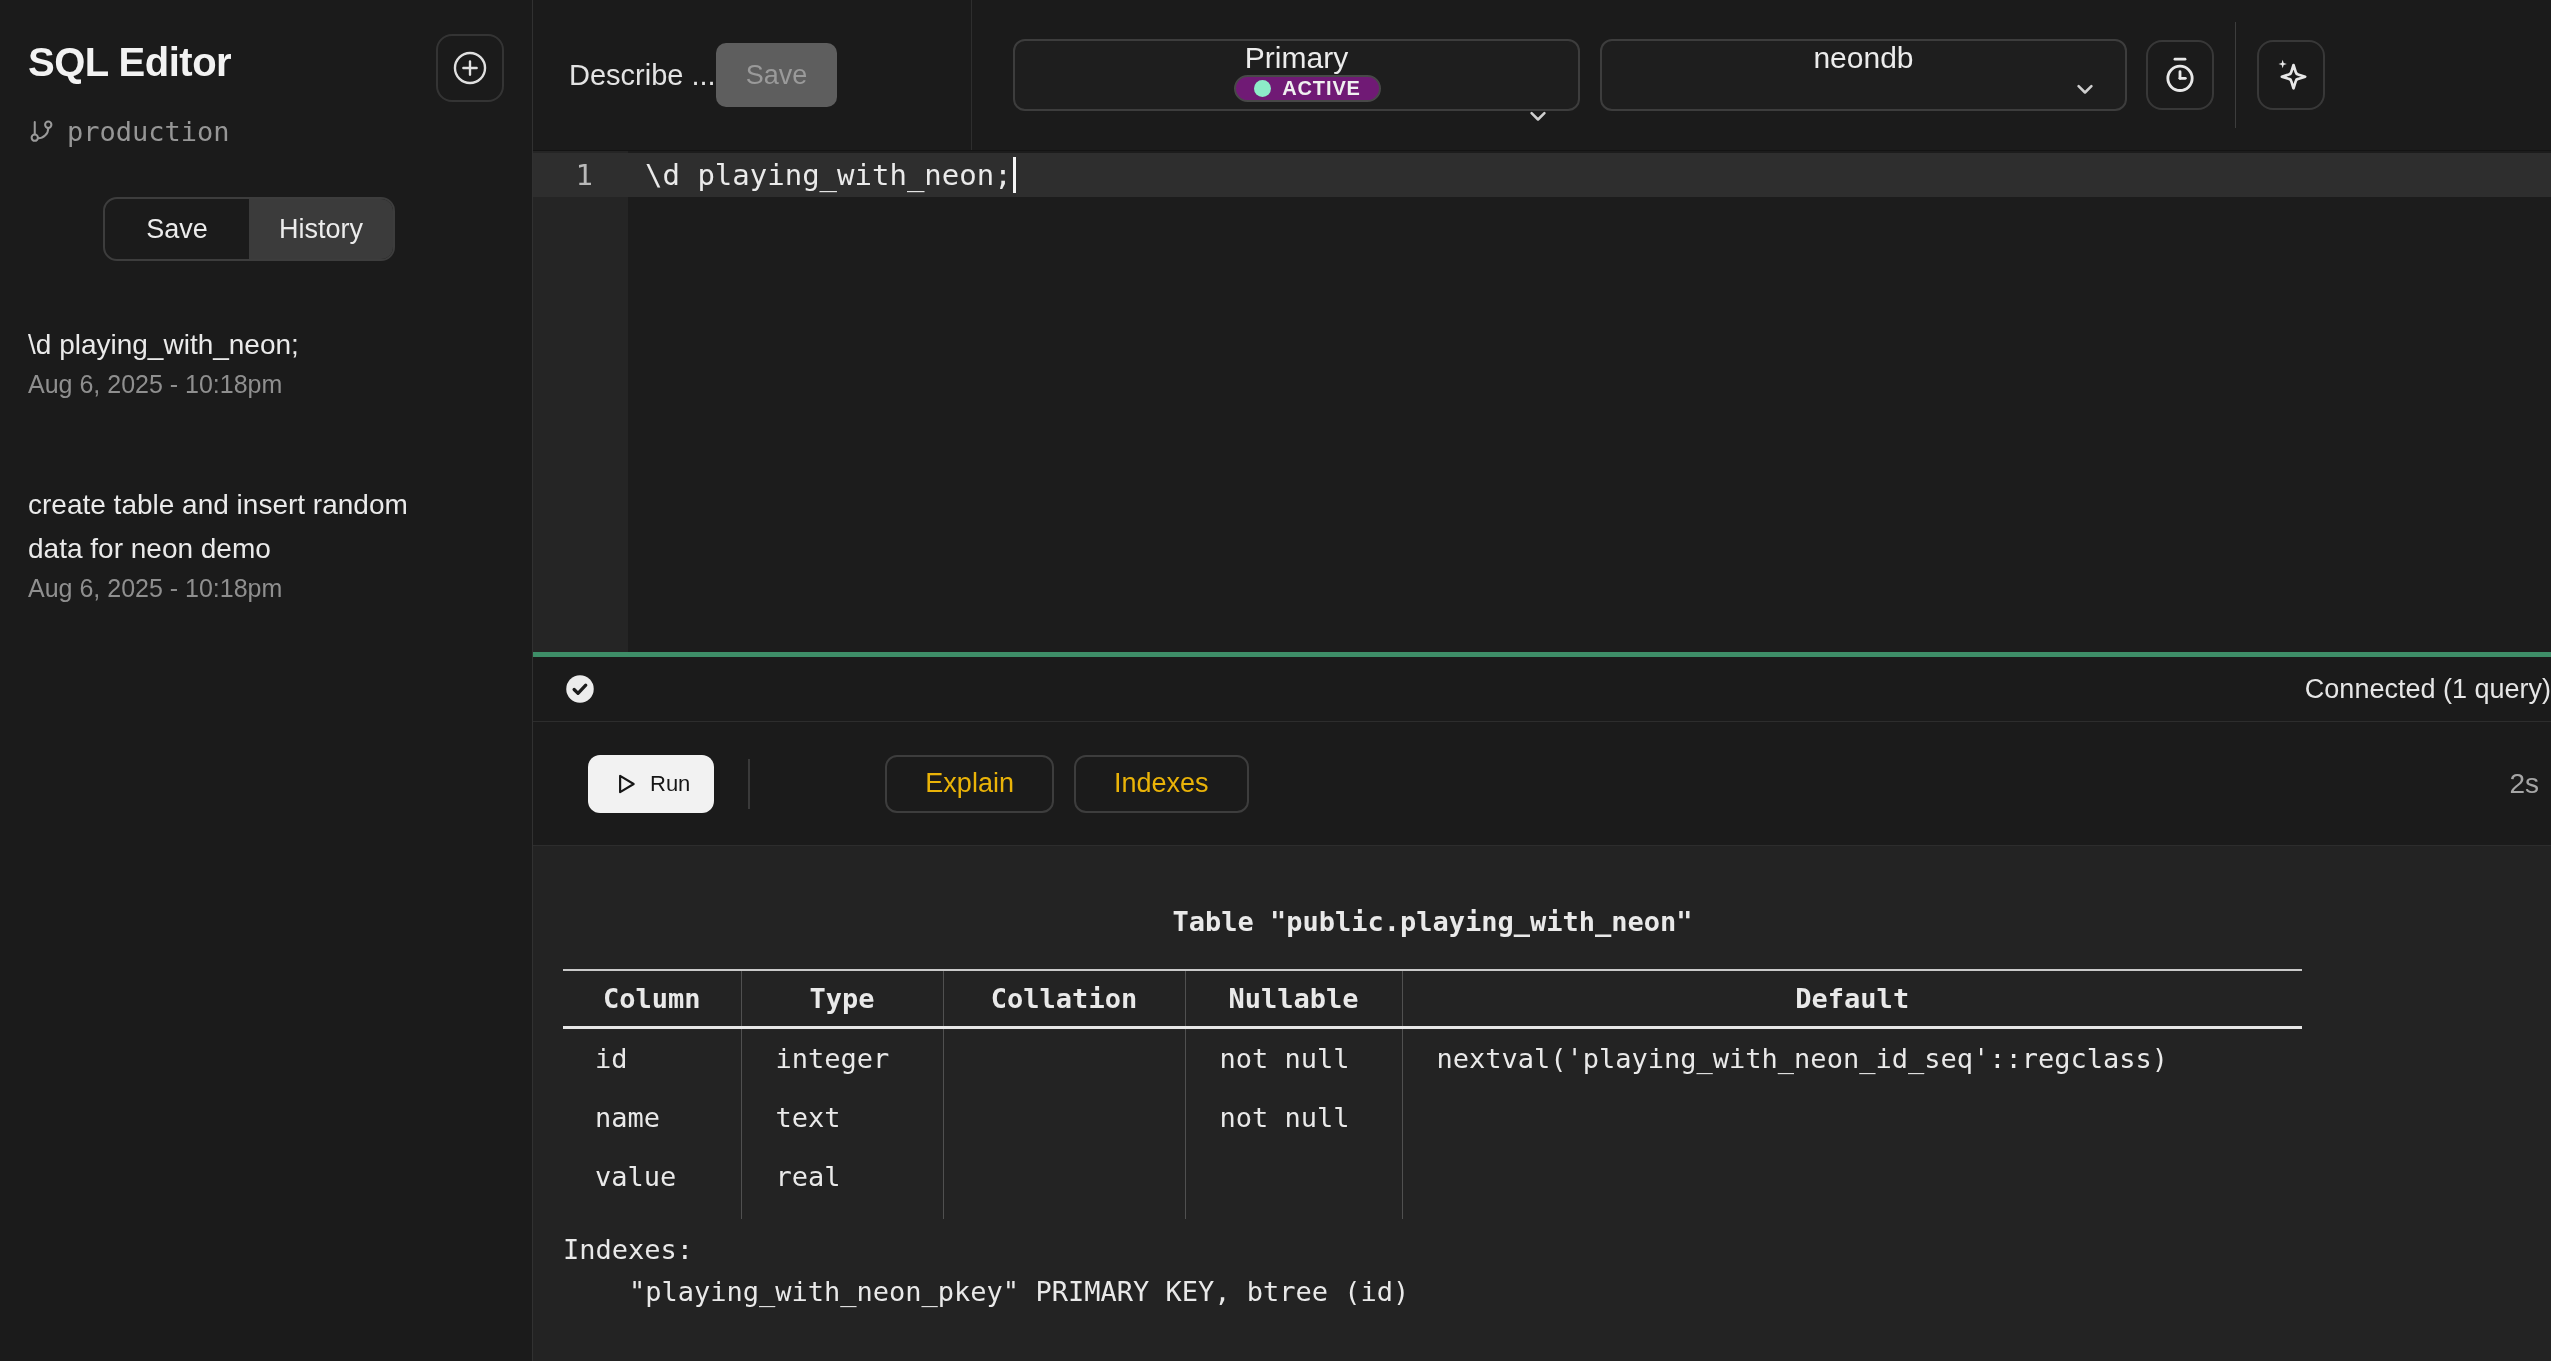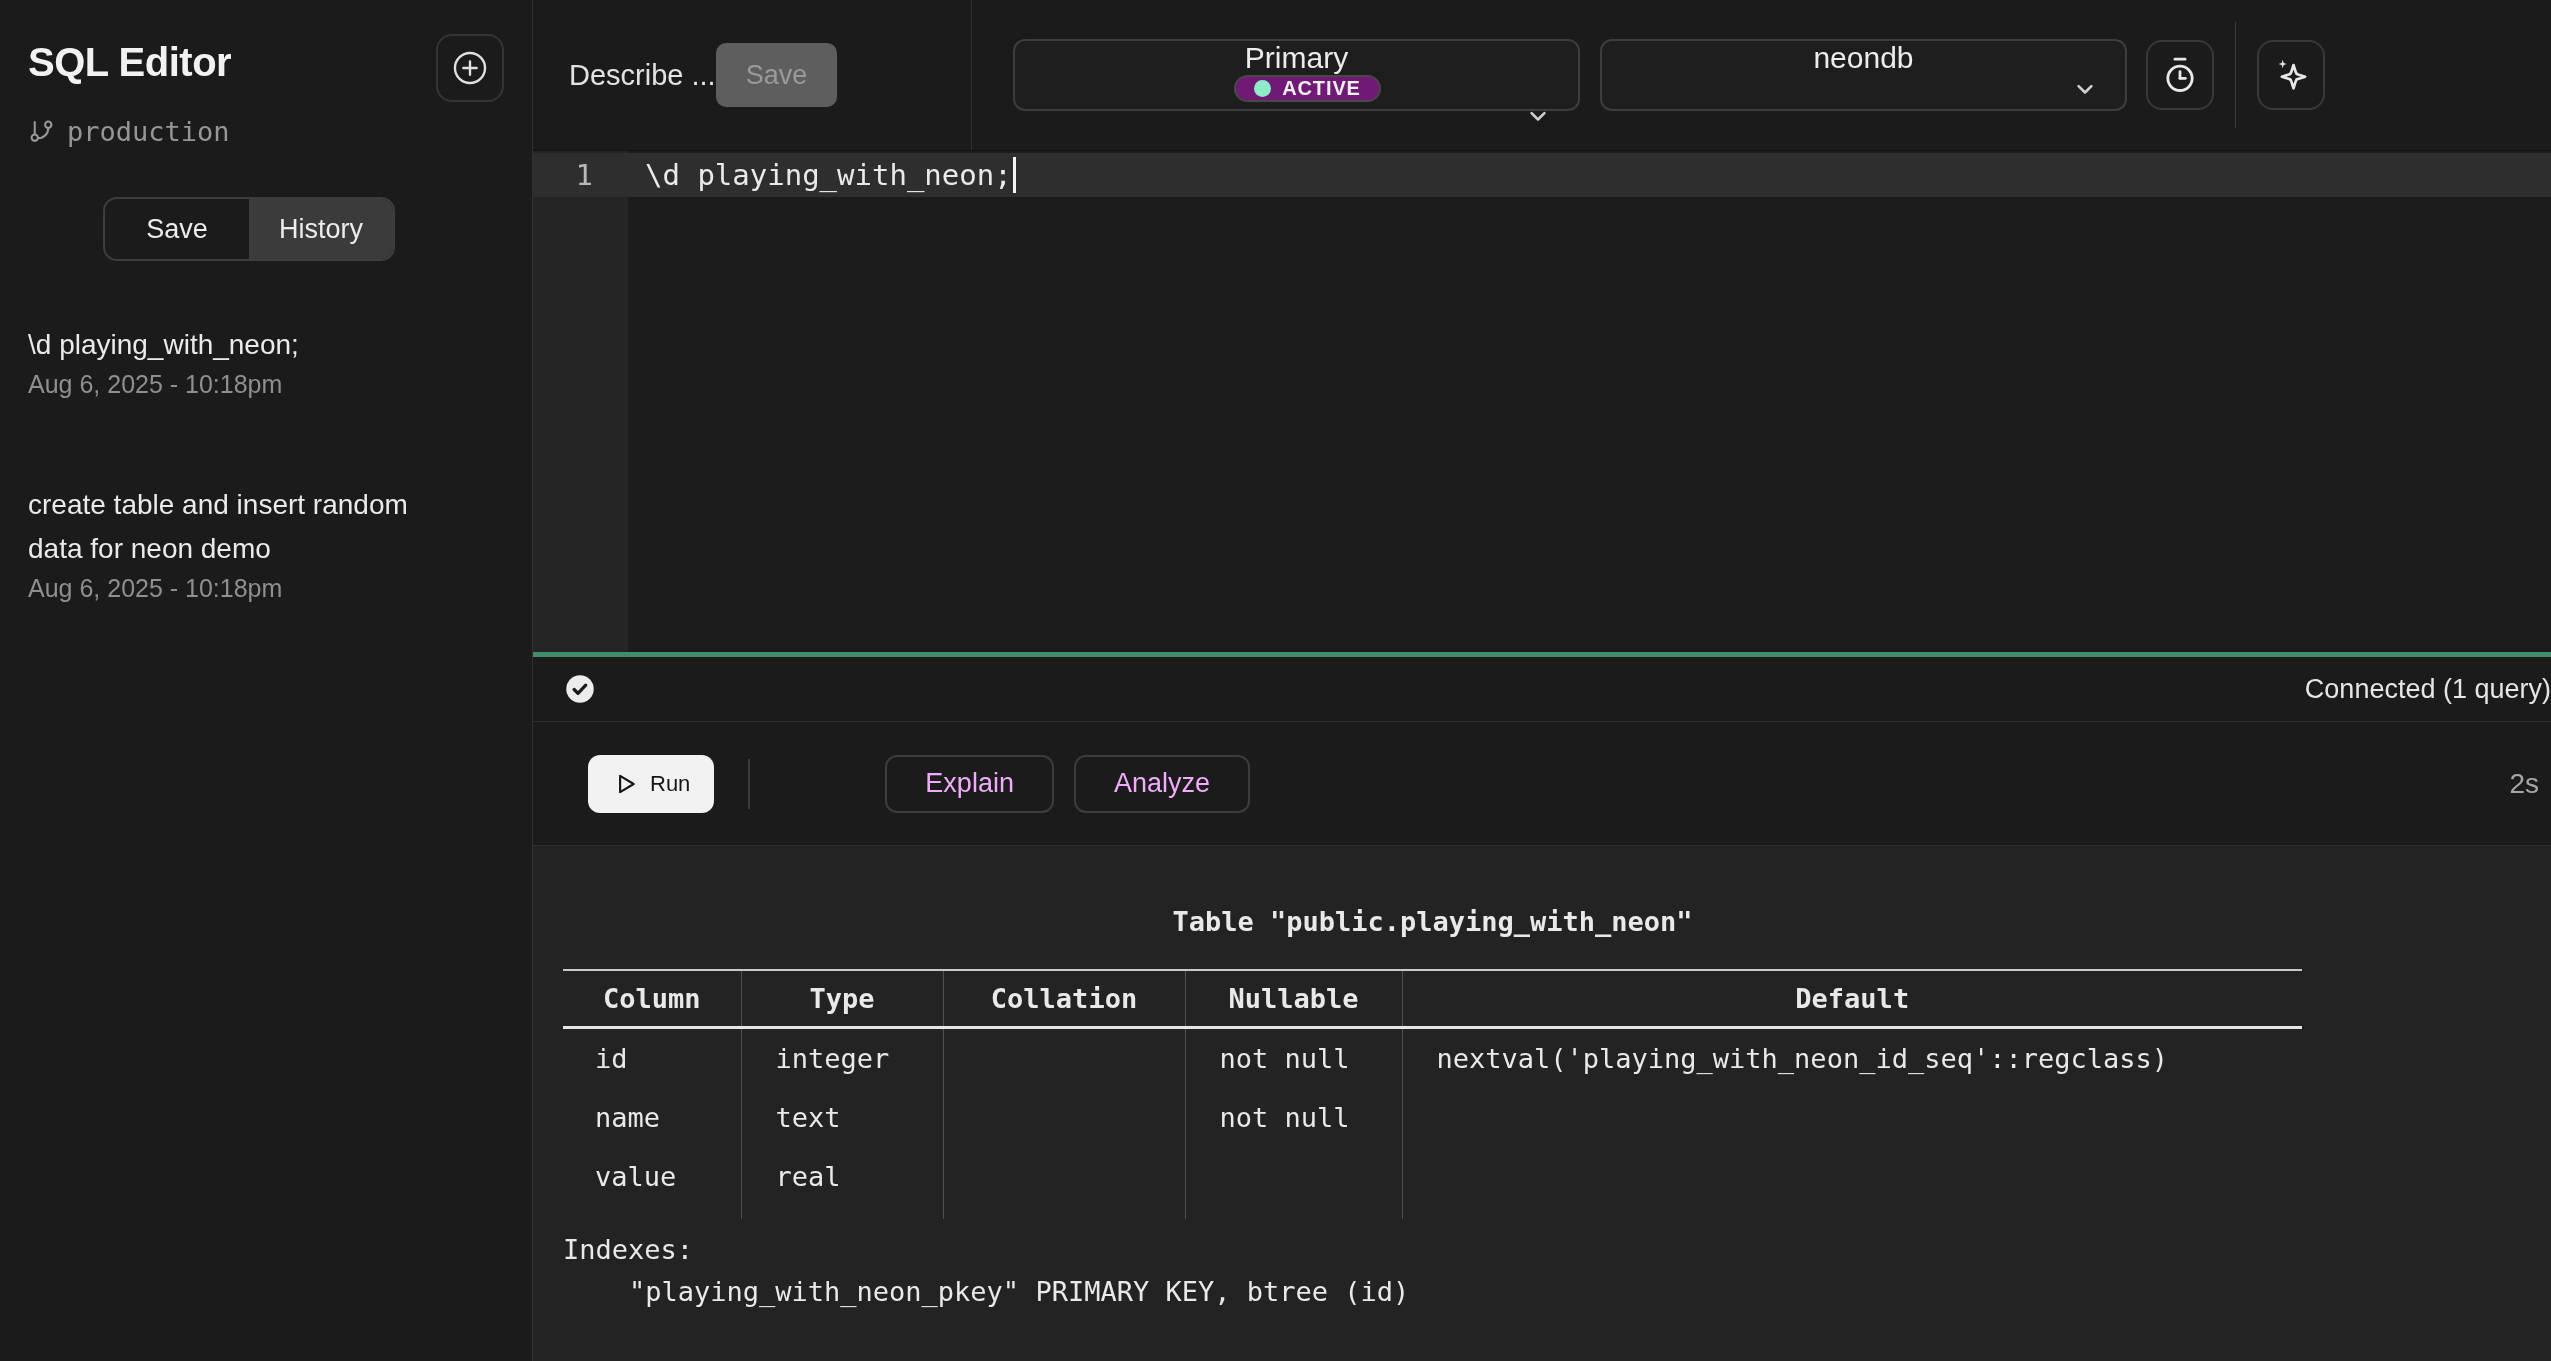--- a/index.html
+++ b/index.html
@@ -74,21 +74,21 @@
   .status-text { font-size:27px; color:#e6e6e6; }
 
   
   .toolbar { height:124px; min-height:124px; display:flex; align-items:center;
              padding:0 12px 0 55px; background:#1b1b1b; border-bottom:1px solid #2d2d2d; }
   .run-btn { height:58px; display:flex; align-items:center; gap:12px; padding:0 24px;
              background:#f2f2f2; border:none; border-radius:12px; font-size:22px; font-weight:500;
              color:#161616; font-family:inherit; cursor:pointer; }
   .tb-divider { width:2px; height:50px; background:#3a3a3a; margin:0 135px 0 34px; }
   .ghost-btn { height:58px; padding:0 38px; background:transparent; border:2px solid #3d3d3d;
-               border-radius:12px; font-size:27px; color:#f0abfc; font-family:inherit; cursor:pointer; }
+               border-radius:12px; font-size:27px; color:#eab308; font-family:inherit; cursor:pointer; }
   .ghost-btn + .ghost-btn { margin-left:20px; }
   .duration { margin-left:auto; font-size:28px; color:#a6a6a6; }
 
   
   .results { flex:1; background:#232323; padding:60px 0 0 30px; overflow:hidden;
              font-family:"DejaVu Sans Mono", monospace; color:#e9e9e9; }
   .results-title { width:1739px; text-align:center; font-size:27px; font-weight:700; margin-bottom:32px; }
   .results table { border-collapse:collapse; table-layout:fixed; width:1739px; }
   .results thead tr { border-top:2px solid #c9c9c9; border-bottom:3px solid #e6e6e6; }
   .results th { font-size:27px; font-weight:700; padding:12px 0; text-align:center; }
@@ -215,21 +215,21 @@
 
     <div class="toolbar">
       <button class="run-btn">
         <svg width="26" height="26" viewBox="0 0 24 24" fill="none" stroke="#161616" stroke-width="2" stroke-linejoin="round">
             <path d="M7.5 4.5v15L20 12z"></path>
           </svg>
         <span>Run</span>
       </button>
       <div class="tb-divider"></div>
       <button class="ghost-btn">Explain</button>
-      <button class="ghost-btn">Analyze</button>
+      <button class="ghost-btn">Indexes</button>
       <span class="duration">2s</span>
     </div>
 
     <div class="results">
       <div class="results-title">Table "public.playing_with_neon"</div>
       <table>
         <colgroup>
           <col style="width:178px">
             <col style="width:202px">
             <col style="width:242px">

